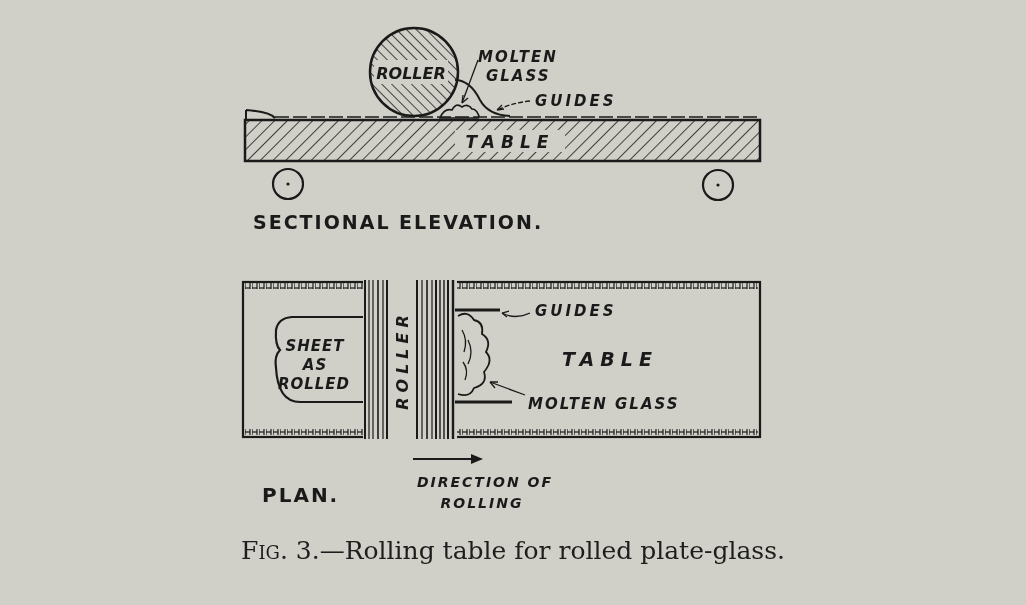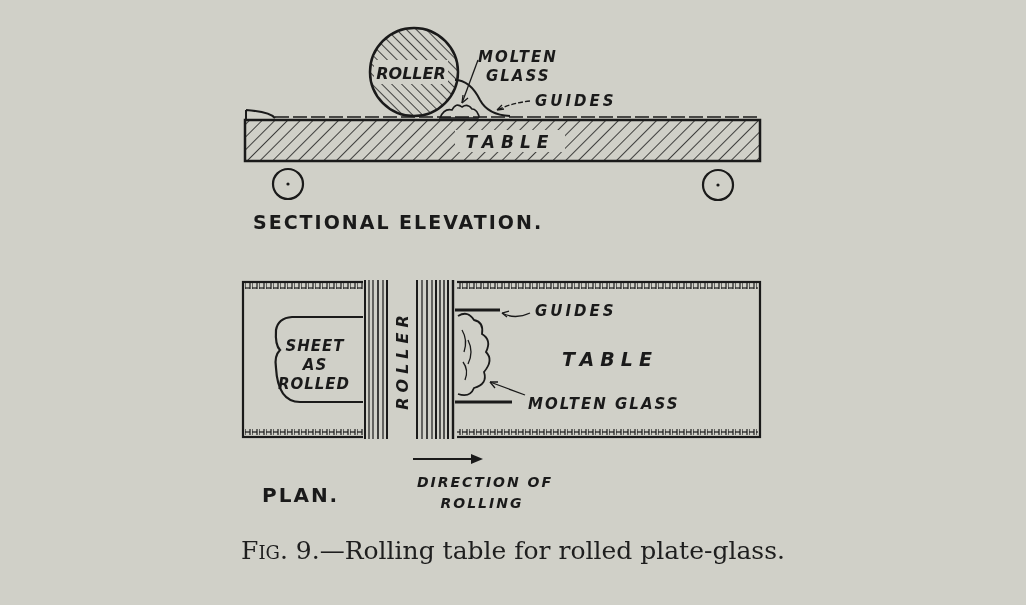--- a/index.html
+++ b/index.html
@@ -127,13 +127,13 @@
 
     <line x1="413" y1="459" x2="475" y2="459" stroke="#1a1a1a" stroke-width="2"></line>
     <path d="M483 459 L471 454 L471 464 Z" fill="#1a1a1a"></path>
     <text class="lbl" x="485" y="487" font-size="14" letter-spacing="2" text-anchor="middle">DIRECTION OF</text>
     <text class="lbl" x="482" y="508" font-size="14" letter-spacing="2" text-anchor="middle">ROLLING</text>
 
     <text class="title" x="262" y="502" font-size="20">PLAN.</text>
   </g>
 </svg>
 
-<div class="caption"><span class="sc">Fig. 9.</span><span>—Rolling table for rolled plate-glass.</span></div>
+<div class="caption"><span class="sc">Fig. 3.</span><span>—Rolling table for rolled plate-glass.</span></div>
 
 </body></html>

